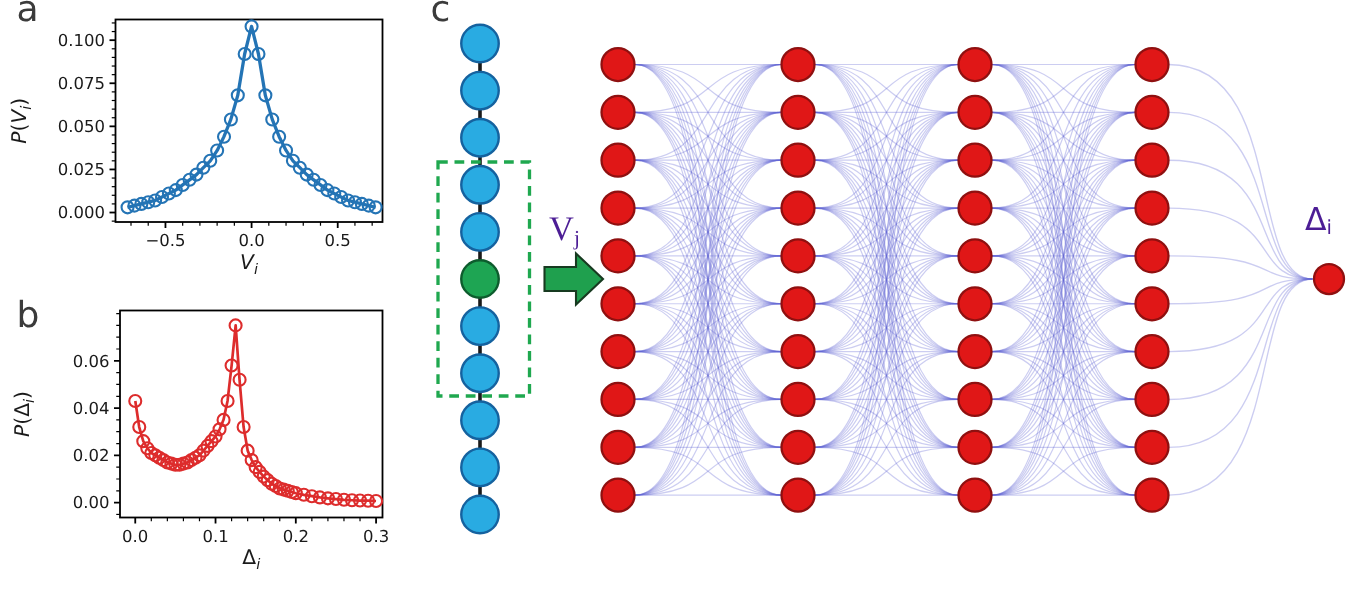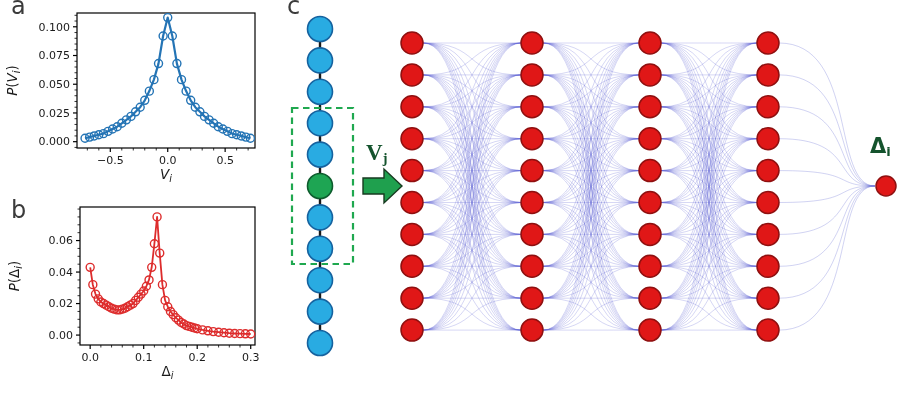--- a/index.html
+++ b/index.html
@@ -1,20 +1,20 @@
 <!DOCTYPE html>
 <html><head>
 <meta charset="utf-8">
 <style>
   html,body{margin:0;padding:0;background:#fff}
   .figure{position:relative;width:900px;height:402px;background:#fff;overflow:hidden;
           font-family:"DejaVu Sans","Liberation Sans",sans-serif}
   .panel-label{position:absolute;font-size:24px;color:#3b3b3b;line-height:1}
   svg.chart{position:absolute;left:0;top:0}
-  .sym{position:absolute;font-weight:bold;color:#14532d;line-height:1}
+  .sym{position:absolute;font-weight:normal;color:#4c1d95;line-height:1}
   .sym.serif{font-family:"Liberation Serif",serif;font-size:23px}
   .sym.sans{font-family:"DejaVu Sans",sans-serif;font-size:21px}
   .sym .sub{font-size:0.62em;vertical-align:-0.24em}
 </style>
 </head>
 <body>
 
 <div class="figure">
   <div class="panel-label" style="left:11px;top:-6px">a</div>
   <div class="panel-label" style="left:11px;top:198px">b</div>

